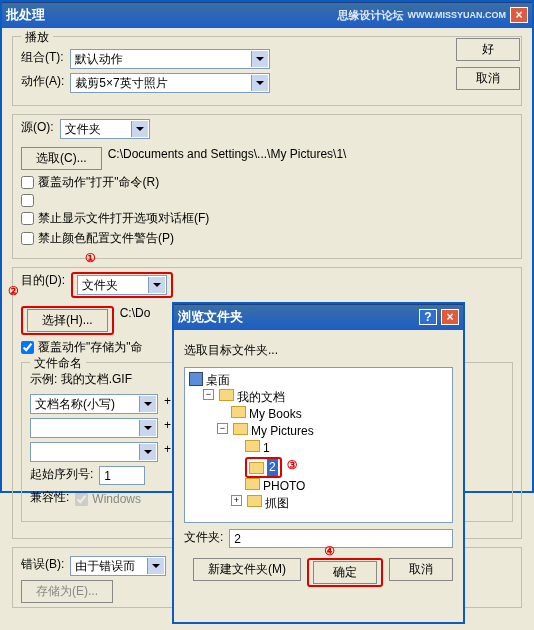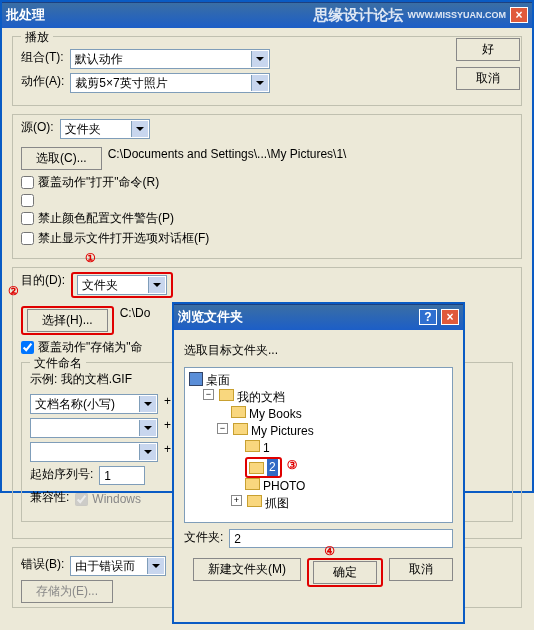--- a/index.html
+++ b/index.html
@@ -1,19 +1,19 @@
 <!DOCTYPE html>
 <html><head>
 <meta charset="utf-8">
 <style>
 *{box-sizing:border-box;margin:0;padding:0;font-family:"Microsoft YaHei","SimSun",Tahoma,sans-serif;font-size:12px}
 body{background:#ece9d8;width:534px;height:630px;overflow:hidden;position:relative}
 .titlebar{height:26px;background:linear-gradient(#0a246a,#3a6ea5 5%,#1c5ec7);color:#fff;display:flex;align-items:center;padding:0 4px;font-weight:bold}
 .titlebar .ttl{flex:1;font-size:13px}
-.titlebar .watermark{font-size:15px;opacity:.85}
+.titlebar .watermark{font-size:11px;opacity:.85}
 .closebtn{width:18px;height:16px;background:#e05a3b;border:1px solid #fff;color:#fff;display:flex;align-items:center;justify-content:center;margin-left:4px;font-weight:bold;cursor:pointer}
 .win{position:absolute;border:2px solid #0a5bc4;background:#ece9d8}
 .body{padding:8px 10px}
 .group{border:1px solid #c0c0b0;padding:8px;margin-bottom:8px;position:relative}
 .legend{position:absolute;top:-8px;left:8px;background:#ece9d8;padding:0 4px;color:#000}
 .row{display:flex;align-items:flex-start;margin:4px 0;gap:6px}
 .btn{background:#ece9d8;border:1px solid #888;padding:2px 14px;cursor:pointer;min-width:64px;text-align:center}
 .sel{border:1px solid #7f9db9;background:#fff;height:20px;padding:0 18px 0 4px;position:relative;min-width:200px;display:inline-flex;align-items:center}
 .sel::after{content:"";position:absolute;right:1px;top:1px;bottom:1px;width:16px;background:#c8d6ee;border-left:1px solid #7f9db9}
 .sel::before{content:"";position:absolute;right:5px;top:7px;border:4px solid transparent;border-top-color:#000;z-index:1}
@@ -78,25 +78,25 @@
       </div>
       <label class="chk">
           <input type="checkbox" style="">
           <span>覆盖动作"打开"命令(R)</span>
         </label>
       <label class="chk">
           <input type="checkbox" style="">
         </label>
       <label class="chk">
           <input type="checkbox" style="">
+          <span>禁止显示文件打开选项对话框(F)</span>
+        </label>
+      <label class="chk">
+          <input type="checkbox" style="">
           <span>禁止颜色配置文件警告(P)</span>
-        </label>
-      <label class="chk">
-          <input type="checkbox" style="">
-          <span>禁止显示文件打开选项对话框(F)</span>
         </label>
     </div>
 
     <div class="group" style="position:relative">
       <span class="redcircle" style="position:absolute;top:-17px;left:72px">①</span>
       <span class="redcircle" style="position:absolute;top:16px;left:-5px">②</span>
       <div class="row" style="margin-top:-4px;margin-bottom:8px">
         <span>目的(D):</span>
         <span class="redbox"><span class="sel" style="min-width:90px">
               <span>文件夹</span>

